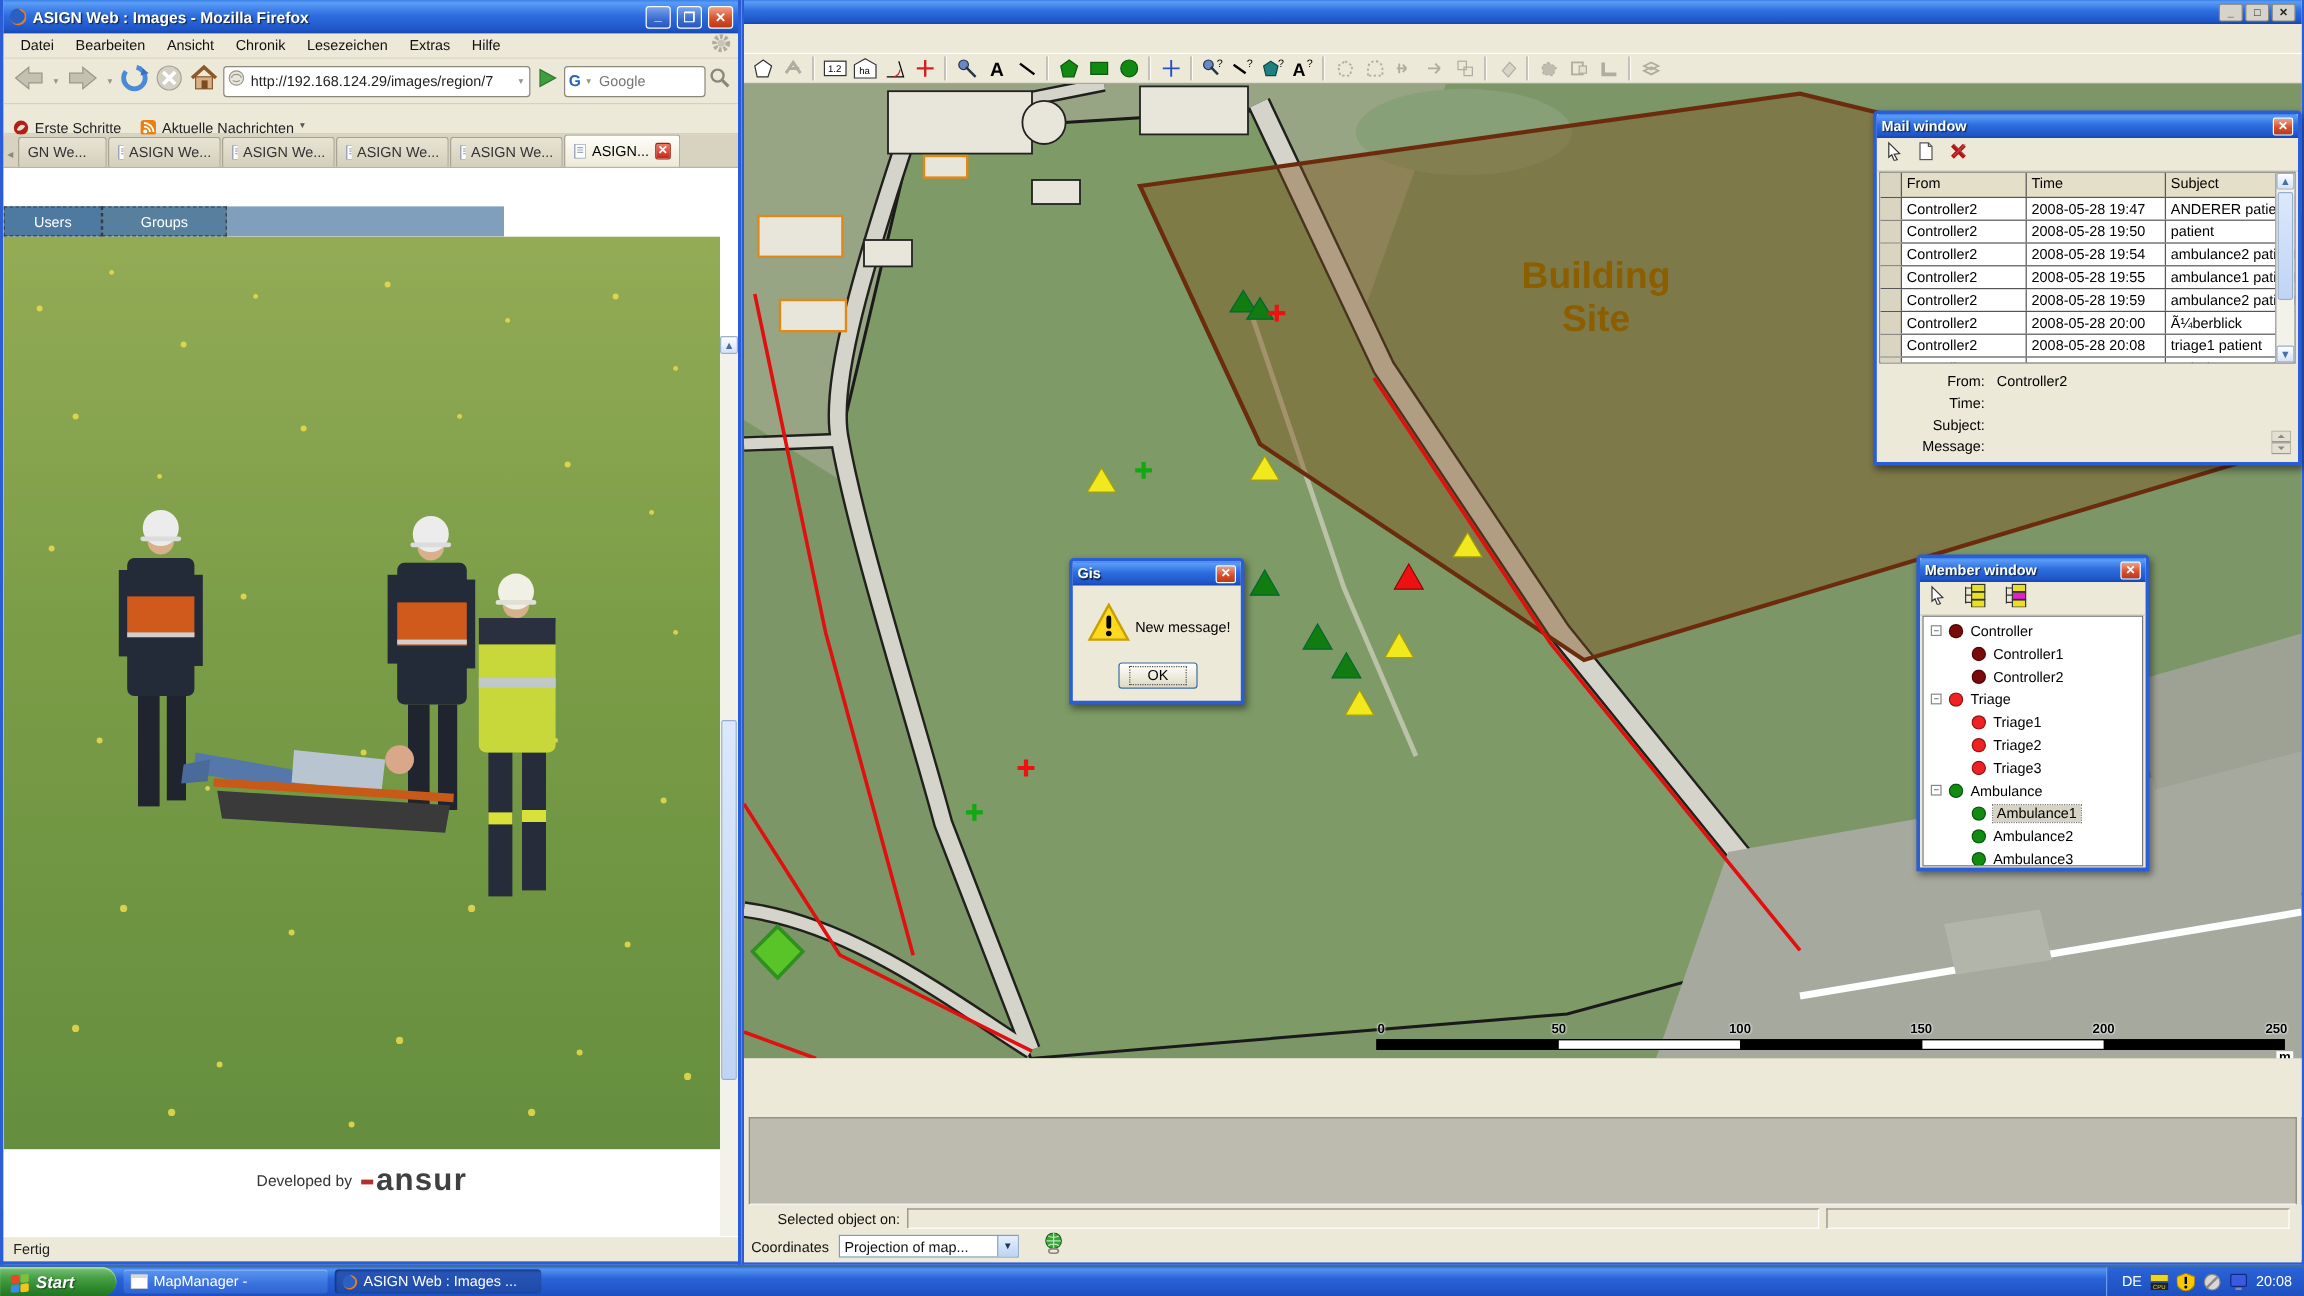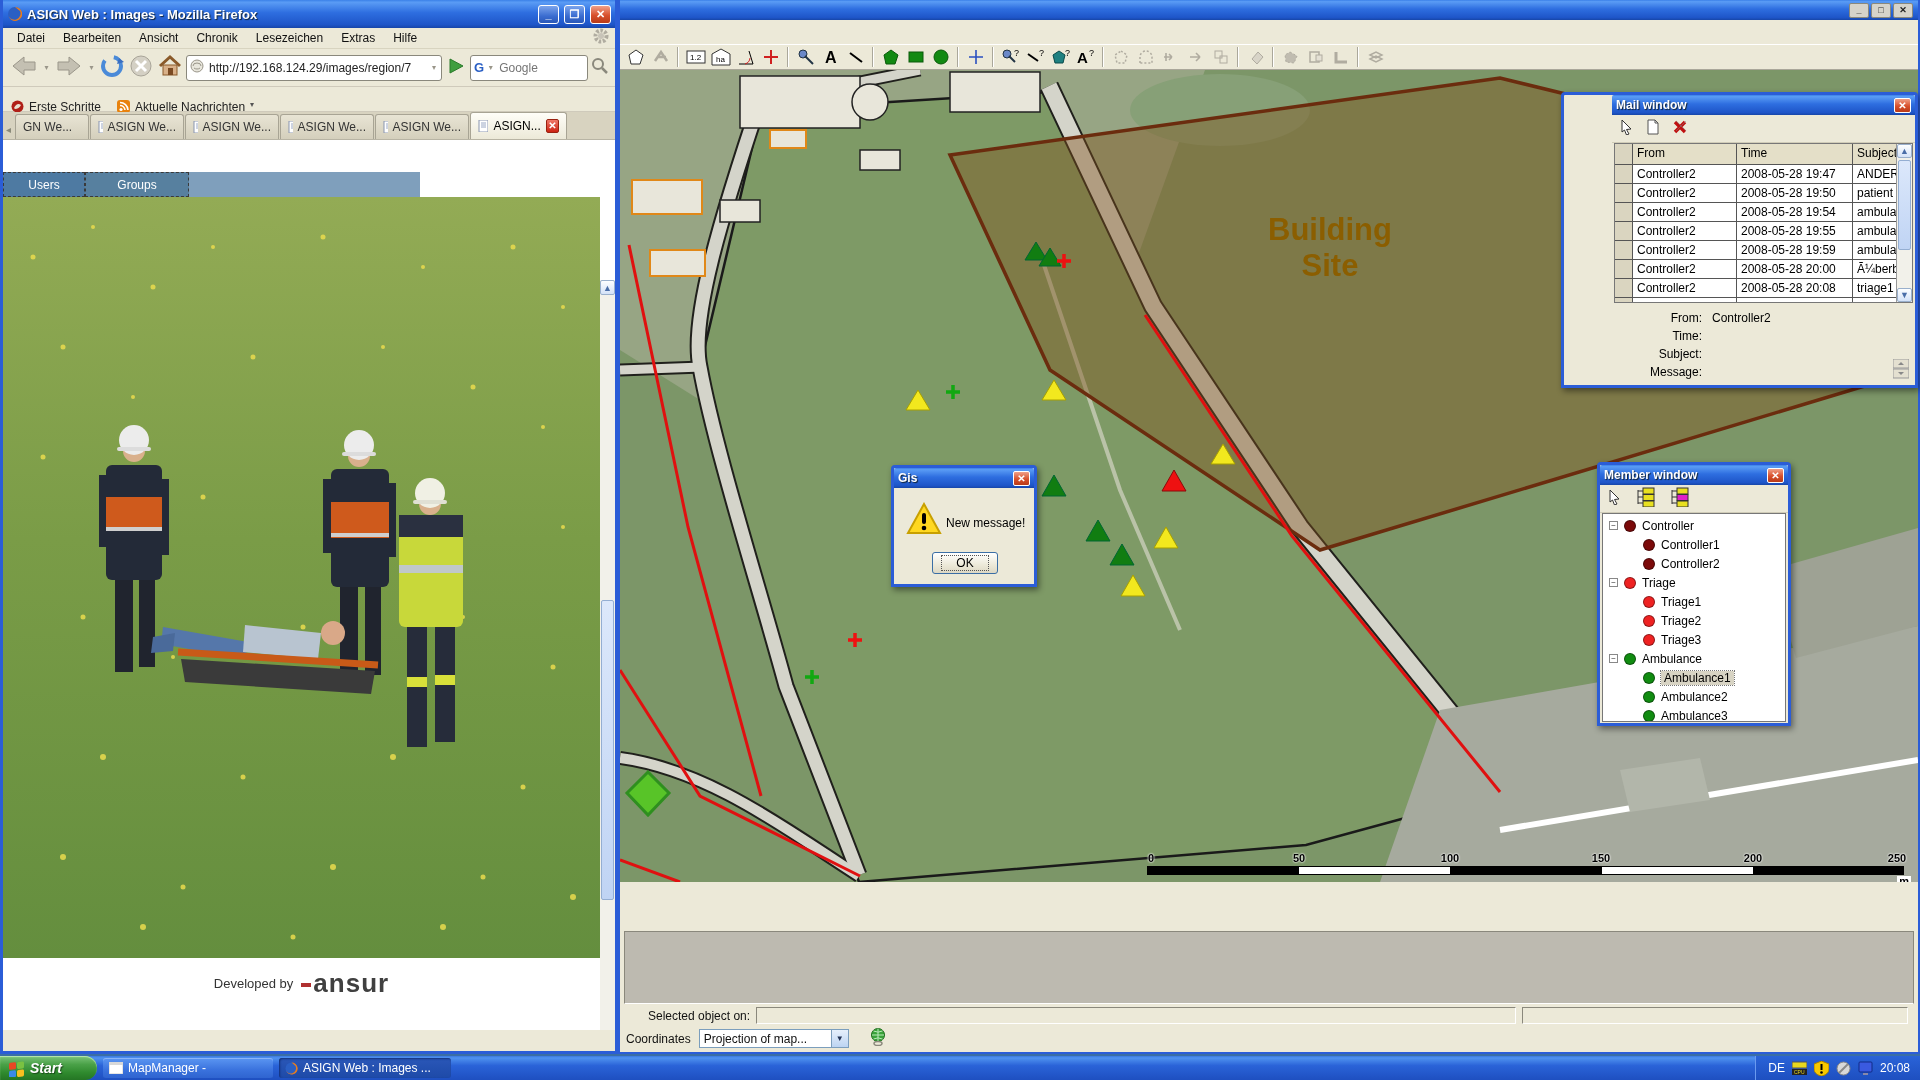--- a/index.html
+++ b/index.html
@@ -71,21 +71,21 @@
   .float-win{border:3px solid #2b5dd7;border-radius:4px 4px 0 0;background:#ece9d8;box-shadow:2px 3px 6px rgba(0,0,0,.45);}
   .fw-title{height:20px;display:flex;align-items:center;padding:0 4px;border-radius:2px 2px 0 0;}
   .fw-title .title-text{flex:1;font-size:12px;}
   .fw-close{width:17px;height:15px;background:linear-gradient(180deg,#f0a088,#d8502c 55%,#b83a18);border:1px solid #fff;border-radius:2px;color:#fff;font-weight:bold;font-size:10px;line-height:13px;text-align:center;}
   #gis-dialog{left:891px;top:465px;width:146px;height:122px;}
   #gis-dialog .body{position:relative;height:96px;}
   #gd-msg{position:absolute;left:52px;top:28px;font-size:12px;color:#000;}
   #gd-ok{position:absolute;left:38px;top:64px;width:66px;height:22px;background:linear-gradient(180deg,#fff,#ece9d8 60%,#ddd8c4);border:1px solid #3a6ea5;border-radius:3px;font-size:12px;display:flex;align-items:center;justify-content:center;}
   #gd-ok .inner{border:1px dotted #555;padding:0 14px;}
 
-  #mail-win{left:1561px;top:92px;width:357px;height:296px;padding-left:48px;}
+  #mail-win{left:1561px;top:92px;width:357px;height:296px;}
   .mini-toolbar{height:28px;display:flex;align-items:center;gap:12px;padding:0 8px;border-bottom:1px solid #d0ccb8;}
   #mail-table{position:relative;margin:0 2px;background:#fff;border:1px solid #777;height:160px;overflow:hidden;}
   .mrow{display:flex;height:19px;border-bottom:1px solid #555;}
   .mrow.header{background:#e4dfc8;height:21px;}
   .mcell{border-right:1px solid #555;font-size:12px;color:#000;padding:2px 4px 0 4px;white-space:nowrap;overflow:hidden;}
   .mc0{width:18px;background:#dad5c0;}
   .mc1{width:104px;}
   .mc2{width:116px;}
   .mc3{flex:1;border-right:none;}
   #mail-vscroll{position:absolute;right:0;top:0;width:16px;height:158px;background:#f2f1ea;border-left:1px solid #999;}
@@ -359,20 +359,23 @@
       </div>
 
       <div id="fx-vscroll" class="abs sb">
         <div class="sb-btn" style="position:absolute;top:0;left:0;right:0;height:15px">▲</div>
         <div class="sb-thumb" style="position:absolute;top:320px;left:1px;right:1px;height:300px"></div>
 
       </div>
 
     </div>
 
+    <div id="fx-status" class="abs">
+      <span>Fertig</span>
+    </div>
   </div>
 
   <div id="gisapp" class="abs">
     <div id="gis-titlebar" class="abs luna-grad">
       <span class="gis-wbtn">_</span>
       <span class="gis-wbtn">□</span>
       <span class="gis-wbtn">✕</span>
     </div>
     <div class="abs" style="left:0;top:20px;right:0;height:24px;background:#ece9d8"></div>
 

